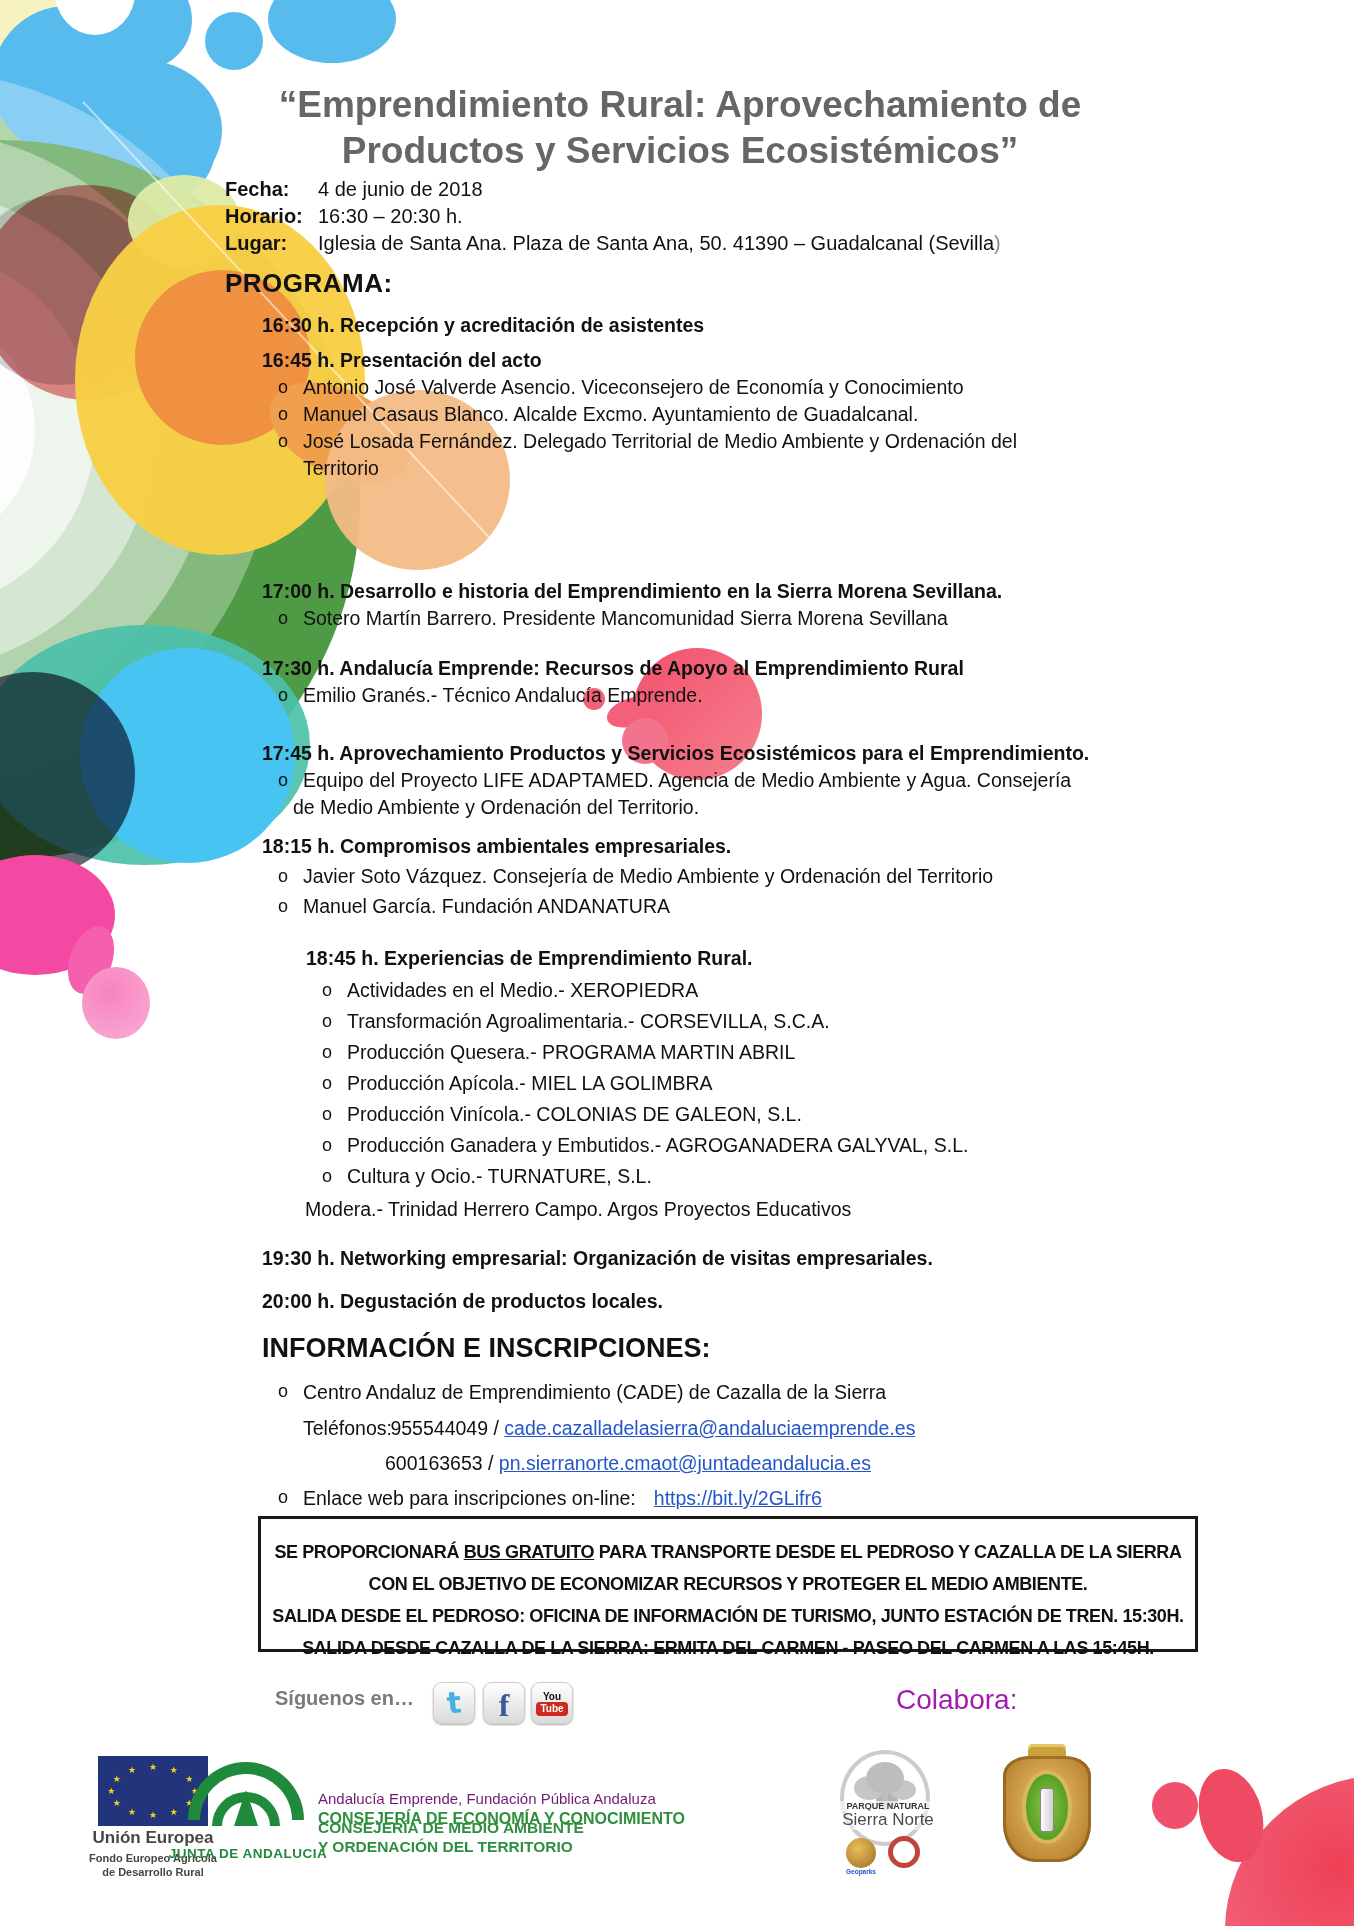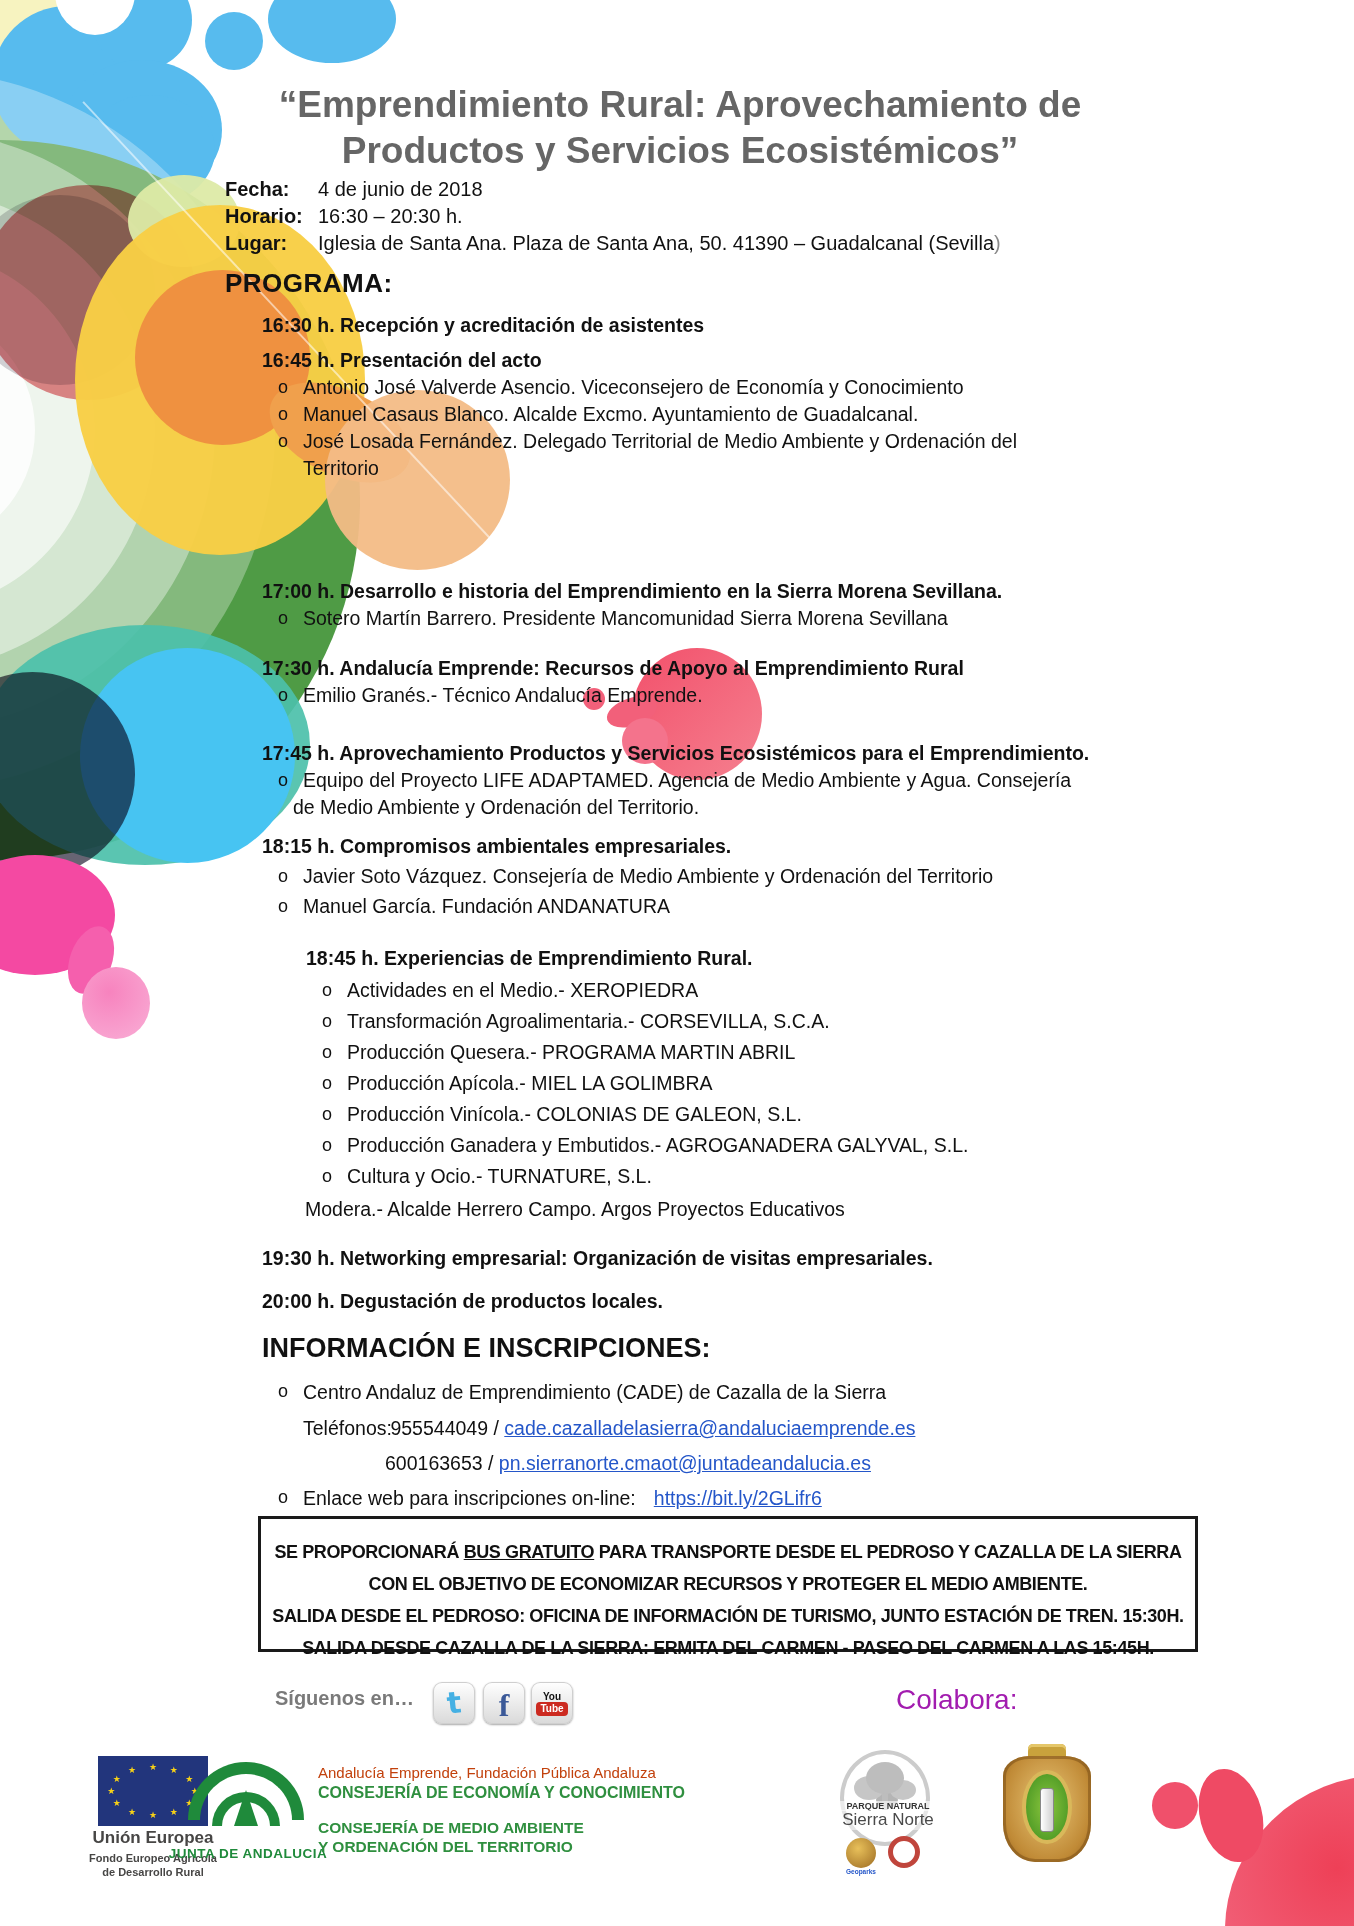--- a/index.html
+++ b/index.html
@@ -116,21 +116,21 @@
   .eu-t2{left:78px;top:1852px;width:150px;text-align:center;font-size:11px;font-weight:bold;color:#474645;}
   .eu-t3{left:78px;top:1866px;width:150px;text-align:center;font-size:11px;font-weight:bold;color:#474645;}
 
   .junta-logo{left:188px;top:1758px;width:120px;height:88px;}
   .j-arc1{position:absolute;left:0;top:4px;width:116px;height:58px;border:12px solid var(--junta-green);border-bottom:none;border-radius:116px 116px 0 0;}
   .j-arc2{position:absolute;left:24px;top:34px;width:68px;height:34px;border:10px solid var(--junta-green);border-bottom:none;border-radius:68px 68px 0 0;}
   .j-tri{position:absolute;left:46px;top:32px;width:0;height:0;border-left:12px solid transparent;border-right:12px solid transparent;border-bottom:36px solid var(--junta-green);}
   .junta-label{left:147px;top:1846px;width:202px;text-align:center;font-size:13.5px;font-weight:bold;color:var(--junta-green);letter-spacing:.5px;white-space:nowrap;}
 
   .ae-block{left:318px;top:1763px;line-height:20px;white-space:nowrap;}
-  .ae-l1{font-size:15px;color:#c2410c;}
+  .ae-l1{font-size:15px;color:#701a75;margin-top:26px;}
   .ae-l2{font-size:16px;font-weight:bold;color:#2F8F3F;}
   .cma-block{left:318px;top:1818px;line-height:19px;white-space:nowrap;}
   .cma-l{font-size:15.5px;font-weight:bold;color:#2F8F3F;}
 
   .parque{left:838px;top:1750px;width:100px;height:130px;}
   .pq-circle{position:absolute;left:2px;top:0;width:90px;height:96px;border:4px solid #CCCCCC;border-radius:50%;}
   .pq-crown{position:absolute;left:28px;top:12px;width:38px;height:32px;border-radius:50%;background:#BDBDBD;
             box-shadow:-16px 10px 0 -4px #C6C6C6, 18px 12px 0 -6px #C6C6C6, 2px 22px 0 -8px #B5B5B5;}
   .pq-trunk{position:absolute;left:44px;top:44px;width:6px;height:16px;background:#BDBDBD;}
   .pq-t1{position:absolute;left:0;top:51px;width:100px;text-align:center;font-size:9px;font-weight:bold;color:#333;background:rgba(255,255,255,.6);}
@@ -300,21 +300,21 @@
       <div class="pitem">
           <span class="pm">o</span>
           <span>Producción Ganadera y Embutidos.- AGROGANADERA GALYVAL, S.L.</span>
         </div>
       <div class="pitem">
           <span class="pm">o</span>
           <span>Cultura y Ocio.- TURNATURE, S.L.</span>
         </div>
     </div>
 
-    <div class="abs modera">Modera.- Alcalde Herrero Campo. Argos Proyectos Educativos</div>
+    <div class="abs modera">Modera.- Trinidad Herrero Campo. Argos Proyectos Educativos</div>
     <div class="abs line-1930">19:30 h. Networking empresarial: Organización de visitas empresariales.</div>
     <div class="abs line-2000">20:00 h. Degustación de productos locales.</div>
 
     <div class="abs info-head">INFORMACIÓN E INSCRIPCIONES:</div>
     <div class="abs info-centro">
       <span class="pm">o</span>
       <span>Centro Andaluz de Emprendimiento (CADE) de Cazalla de la Sierra</span>
     </div>
     <div class="abs tel-row1">
       <span class="tel-label">Teléfonos:</span>

